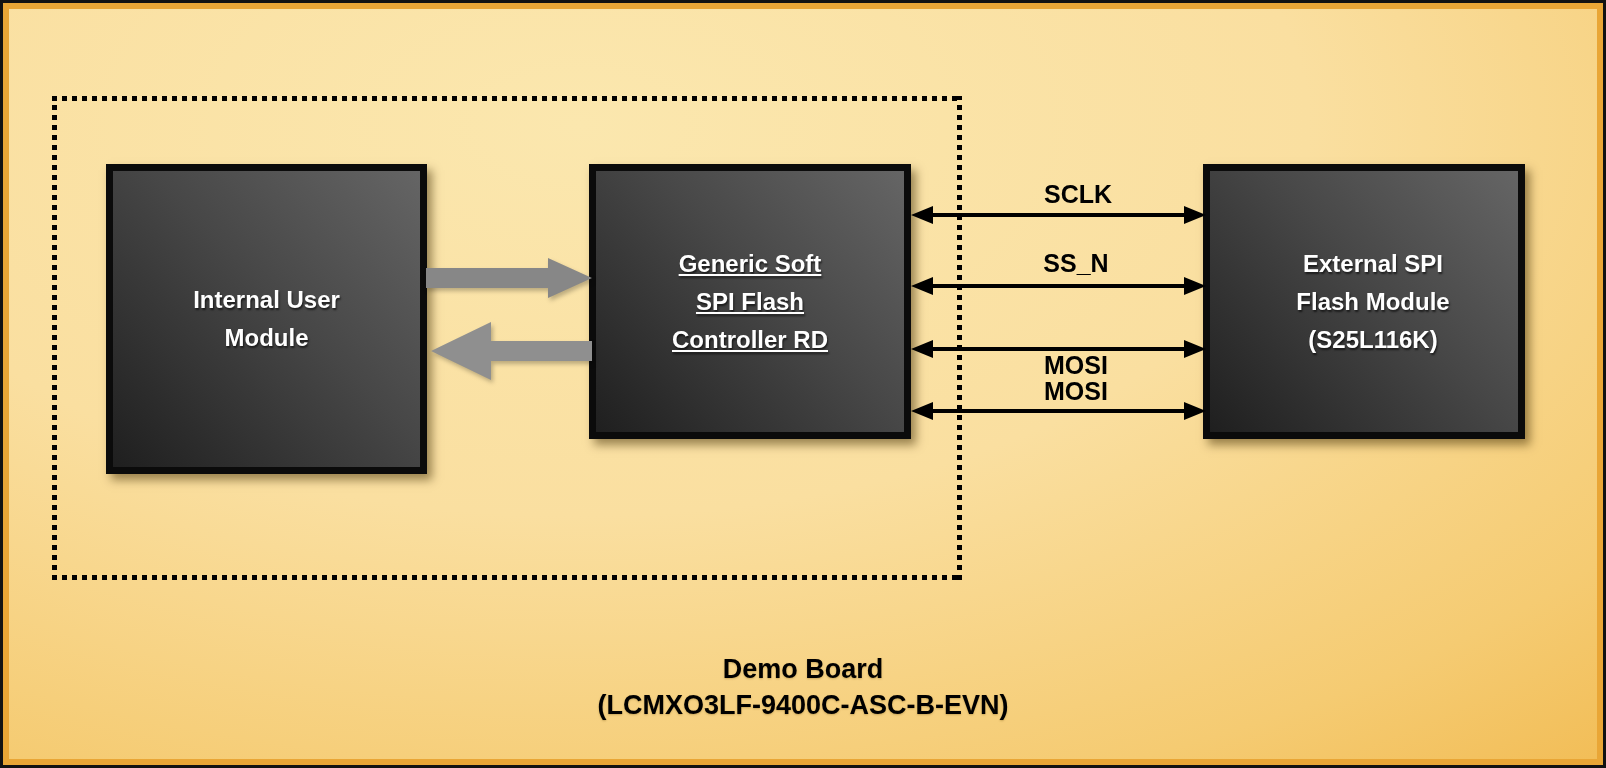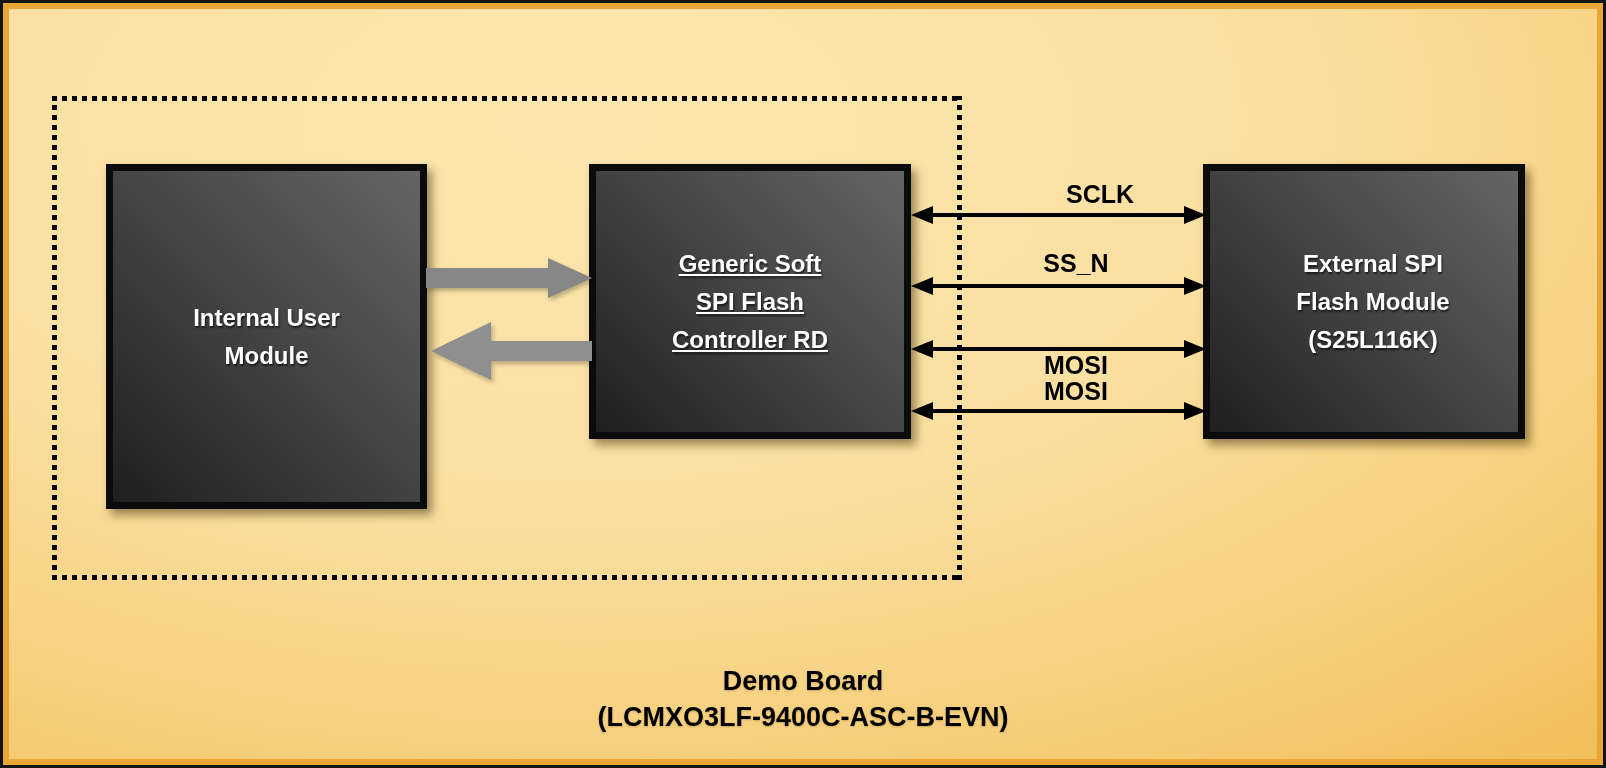--- a/index.html
+++ b/index.html
@@ -35,39 +35,38 @@
     box-sizing:border-box;
     border:7px solid #0B0B0B;
     background:linear-gradient(45deg,#1F1F1F 0%,#474747 55%,#656565 100%);
     box-shadow:5px 6px 9px rgba(62,42,0,0.5);
     display:flex;flex-direction:column;align-items:center;justify-content:center;
     color:#FFFFFF;
     font-weight:bold;font-size:24px;line-height:38px;
     text-align:center;
     text-shadow:1px 2px 2px rgba(0,0,0,0.6);
   }
-  .block-internal{left:103px;top:161px;width:321px;height:345px;text-align:right;}
+  .block-internal{left:103px;top:161px;width:321px;height:310px;text-align:right;}
   .block-master{left:586px;top:161px;width:322px;height:275px;text-decoration:underline;}
   .block-flash{left:1200px;top:161px;width:322px;height:275px;padding-left:18px;}
   .gray-arrow{position:absolute;filter:drop-shadow(2px 3px 2px rgba(0,0,0,0.25));}
   .signal-arrow{position:absolute;}
   .signal-label{
     position:absolute;width:220px;height:28px;line-height:28px;
     text-align:center;color:#000;font-weight:bold;font-size:25px;
   }
   .group-label{
     position:absolute;left:258px;top:506px;width:500px;
     text-align:center;color:#000;font-weight:bold;font-size:28px;line-height:38px;
     text-shadow:0 1px 2px rgba(120,90,20,0.35);
   }
   .caption{
     position:absolute;left:450px;top:648px;width:700px;
     text-align:center;color:#000;font-weight:bold;font-size:27px;line-height:36px;
     text-shadow:0 1px 2px rgba(120,90,20,0.35);
-    margin-top:12px;
   }
 </style>
 </head>
 <body>
 
 <div class="stage">
   <div class="orange-frame"></div>
 
   <div class="dotted-box"></div>
 
@@ -101,21 +100,21 @@
   <svg class="signal-arrow" style="left:908px;top:273px;" width="295" height="20">
     <path d="M0 10 L22 1 L22 8 L273 8 L273 1 L295 10 L273 19 L273 12 L22 12 L22 19 Z" fill="#000"></path>
   </svg>
   <svg class="signal-arrow" style="left:908px;top:336px;" width="295" height="20">
     <path d="M0 10 L22 1 L22 8 L273 8 L273 1 L295 10 L273 19 L273 12 L22 12 L22 19 Z" fill="#000"></path>
   </svg>
   <svg class="signal-arrow" style="left:908px;top:398px;" width="295" height="20">
     <path d="M0 10 L22 1 L22 8 L273 8 L273 1 L295 10 L273 19 L273 12 L22 12 L22 19 Z" fill="#000"></path>
   </svg>
 
-  <div class="signal-label" style="left:987px;top:177px;">SCLK</div>
+  <div class="signal-label" style="left:965px;top:177px;">SCLK</div>
   <div class="signal-label" style="left:963px;top:246px;">SS_N</div>
   <div class="signal-label" style="left:963px;top:313px;margin-top:35px;">MOSI</div>
   <div class="signal-label" style="left:963px;top:374px;">MOSI</div>
 
 
   <div class="caption">
     <div>Demo Board</div>
     <div>(LCMXO3LF-9400C-ASC-B-EVN)</div>
   </div>
 </div>

